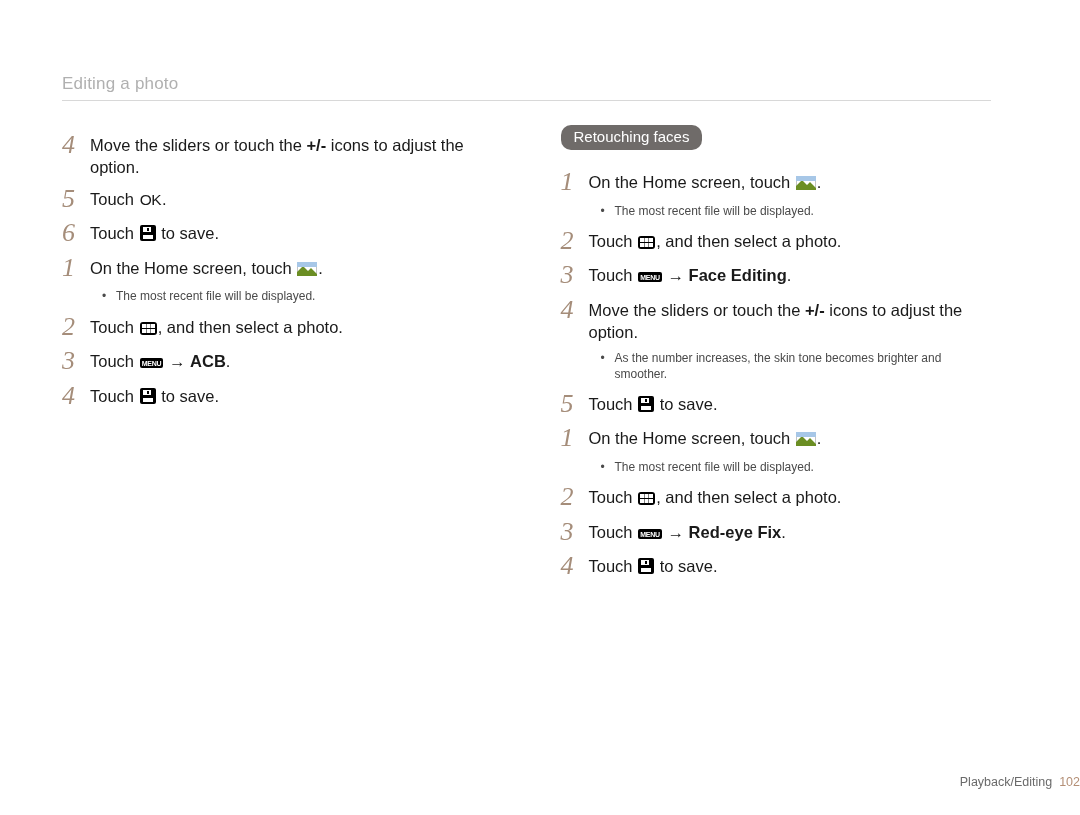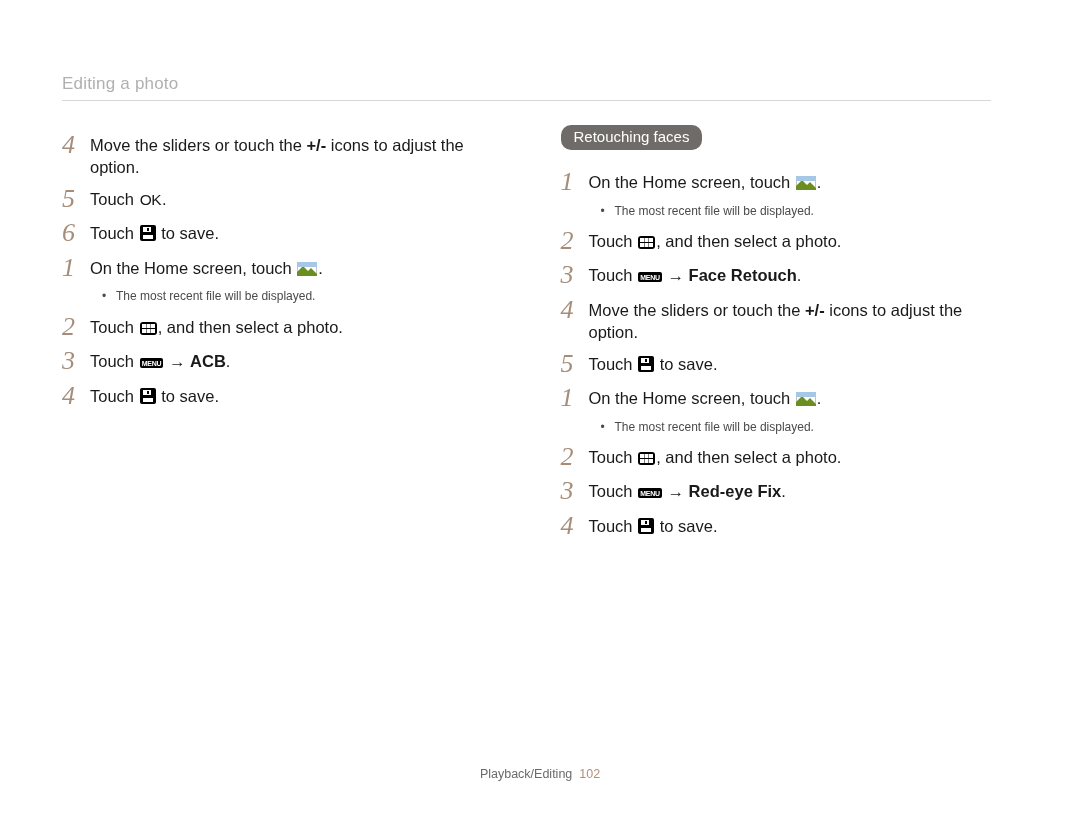--- a/index.html
+++ b/index.html
@@ -121,23 +121,23 @@
     color: #fff;
     padding: 2px 2px 1px 2px;
     border-radius: 2px;
     letter-spacing: -0.2px;
     vertical-align: 1px;
     line-height: 1;
     display: inline-block;
   }
   .footer {
     position: absolute;
-    bottom: 34px;
+    bottom: 26px;
     left: 0; right: 0;
-    text-align: center;
+    text-align: right;
     font-size: 12.5px;
     color: #6a6a6a;
   }
   .footer .pn { color: #b48f76; }
   .arrow { font-family: Arial; }
 </style>
 </head>
 <body>
 
 <div class="page">
@@ -233,30 +233,31 @@
       <div class="step">
         <div class="num">2</div>
         <div class="body">
           <span>Touch </span><span class="icon icon-grid"></span><span>, and then select a photo.</span>
         </div>
       </div>
 
       <div class="step">
         <div class="num">3</div>
         <div class="body">
-          <span>Touch </span><span class="icon icon-menu">MENU</span><span class="arrow"> → </span><span class="bold">Face Retouch</span><span>.</span>
+          <span>Touch </span><span class="icon icon-menu">MENU</span><span class="arrow"> → </span><span class="bold">Face Editing</span><span>.</span>
         </div>
       </div>
 
       <div class="step">
         <div class="num">4</div>
         <div class="body">
           <span>Move the sliders or touch the </span><span class="bold">+/-</span><span> icons to adjust the option.</span>
         </div>
       </div>
+      <div class="sub">As the number increases, the skin tone becomes brighter and smoother.</div>
 
       <div class="step">
         <div class="num">5</div>
         <div class="body">
           <span>Touch </span><svg class="icon icon-save" viewBox="0 0 16 16">
               <rect x="0" y="0" width="16" height="16" rx="2" fill="#000"></rect>
               <rect x="3" y="2" width="8" height="5" fill="#fff"></rect>
               <rect x="7" y="3" width="2" height="3" fill="#000"></rect>
               <rect x="3" y="10" width="10" height="4" fill="#fff"></rect>
             </svg><span> to save.</span>

